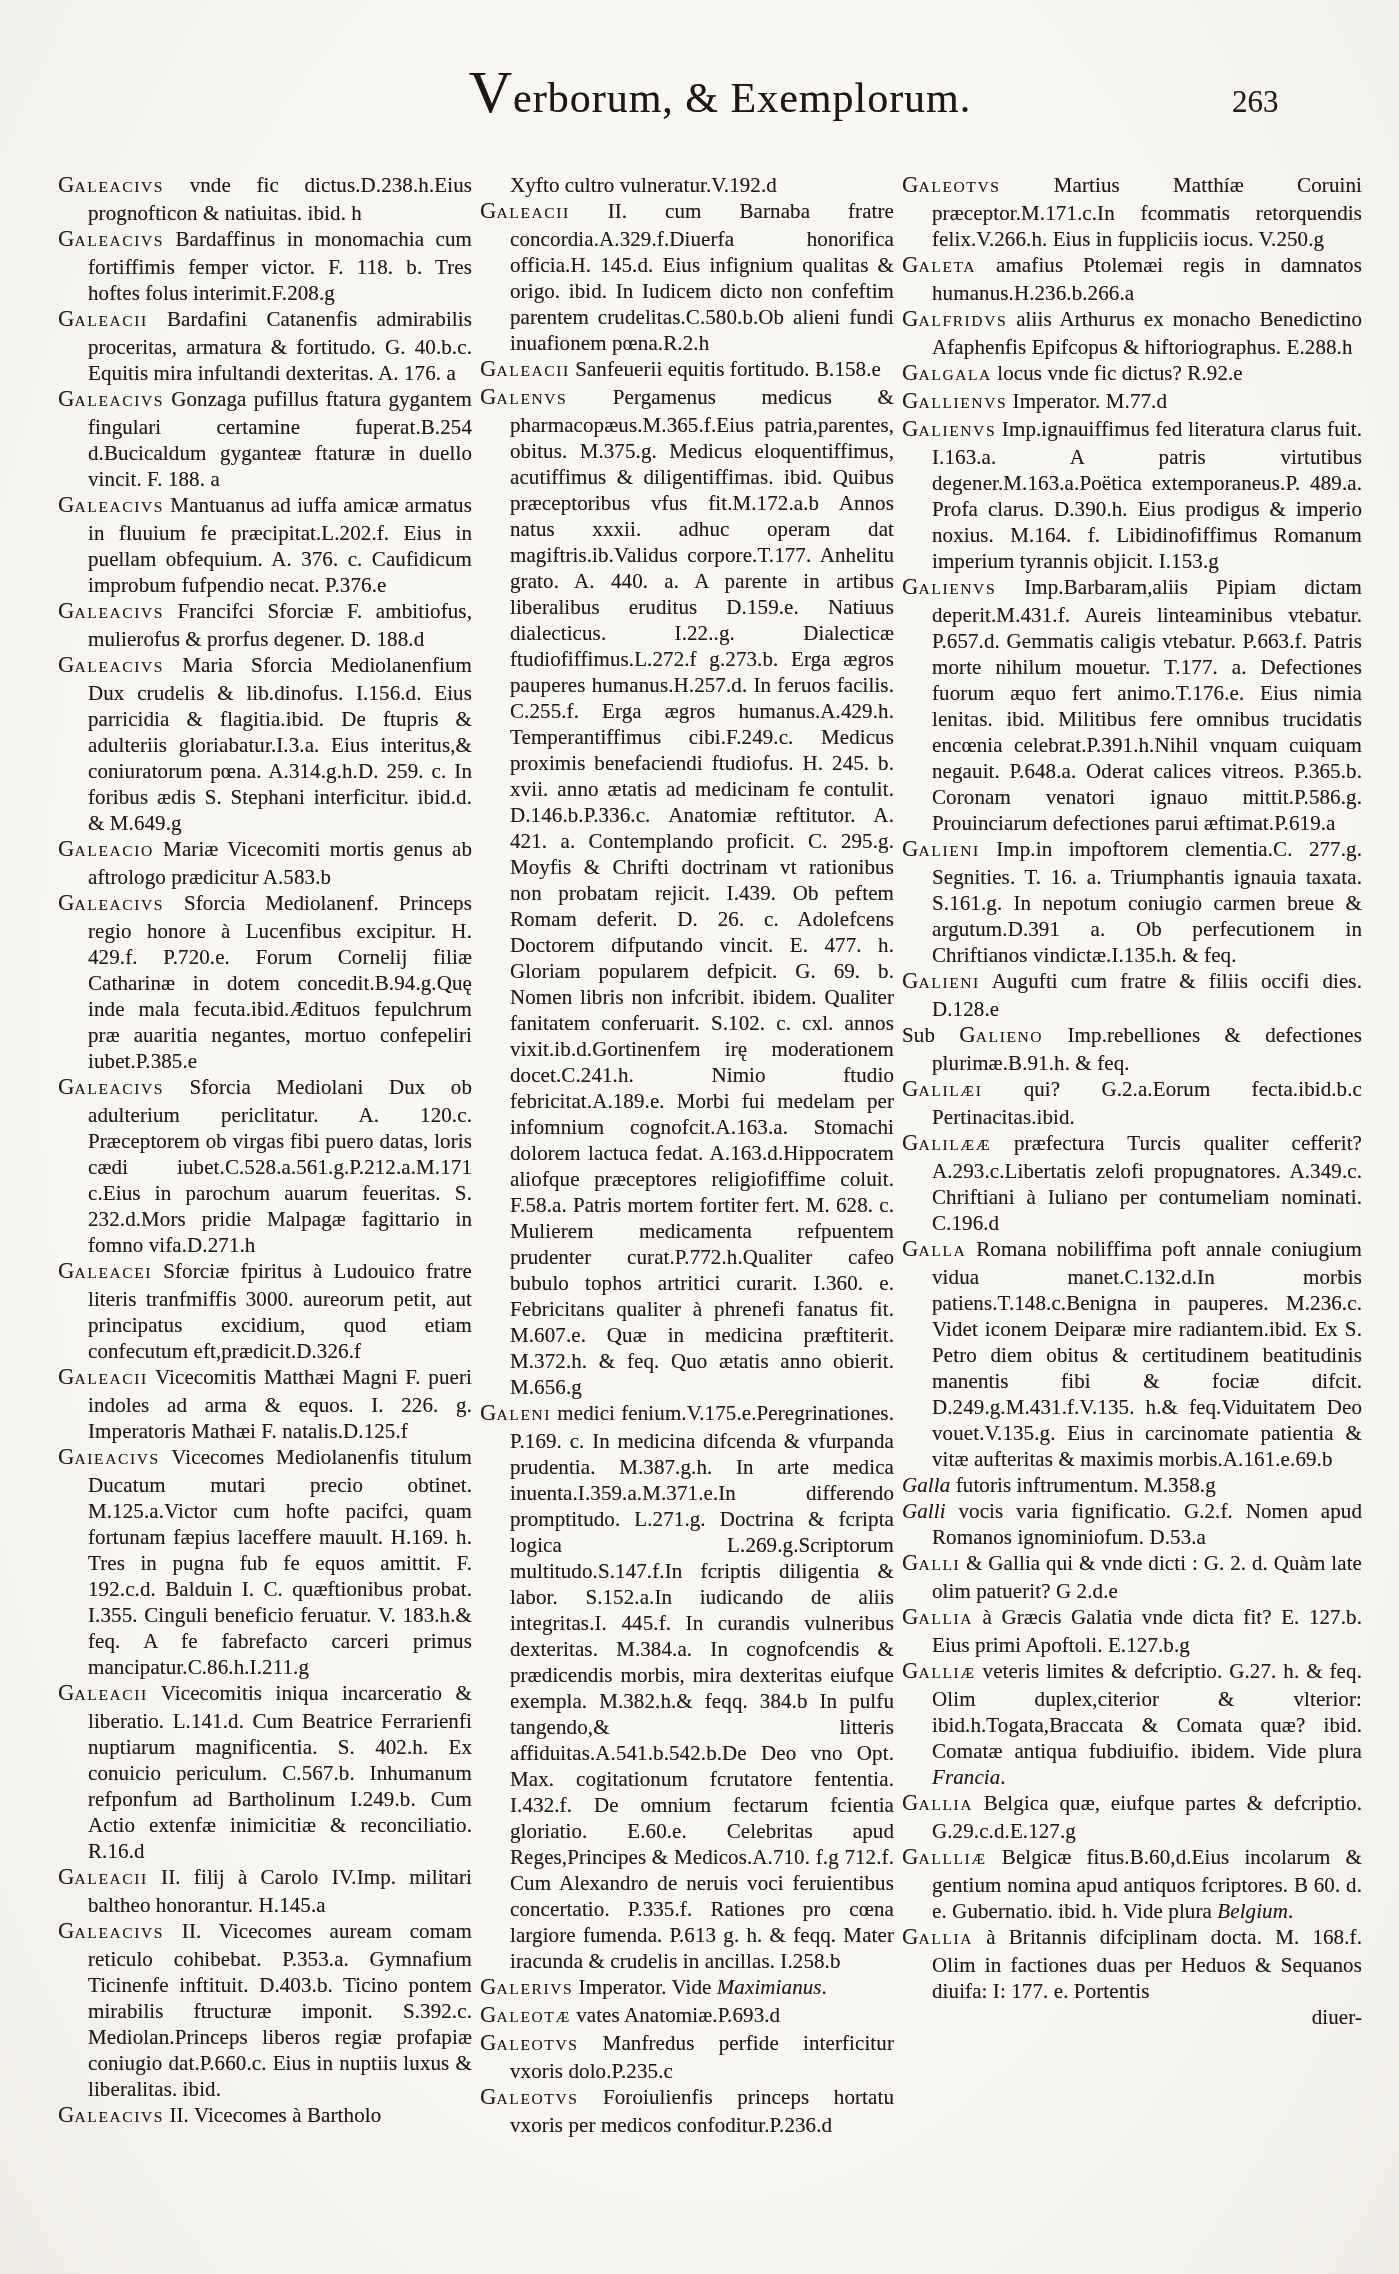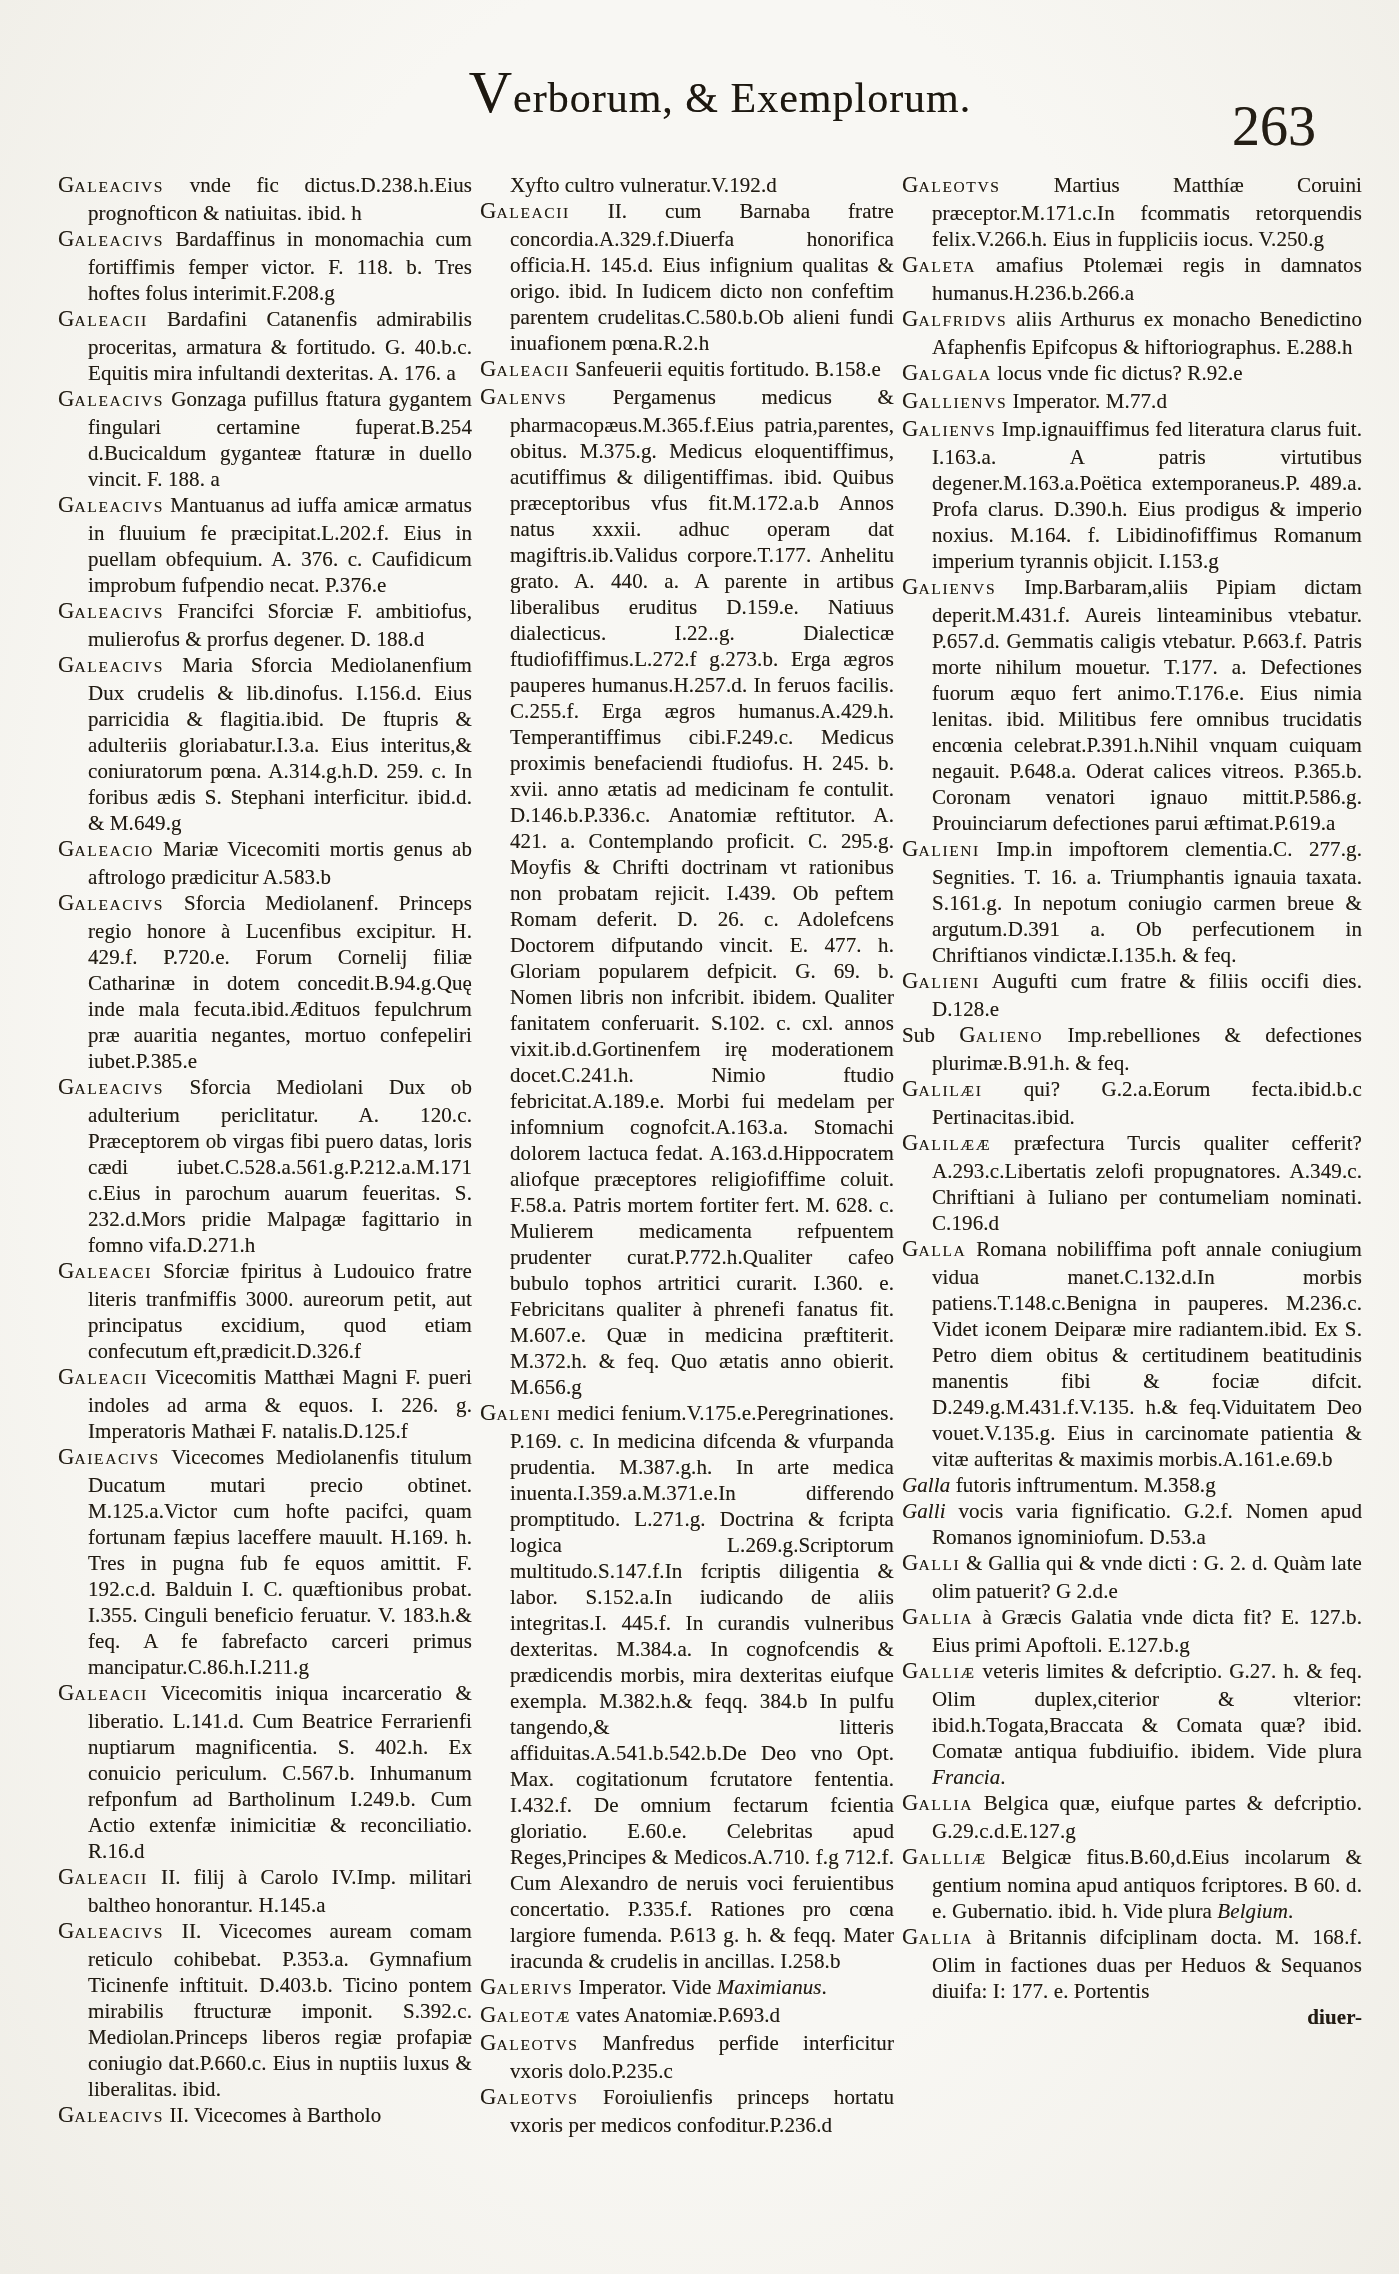--- a/index.html
+++ b/index.html
@@ -18,38 +18,38 @@
   }
   .page-title{
     position:absolute;left:430px;top:74px;width:580px;
     font-size:42px;text-align:center;letter-spacing:1px;
     color:#1d1810;
     text-shadow:0 0 .6px rgba(30,24,14,.55);
     white-space:nowrap;
   }
   .page-title::first-letter{font-size:60px;line-height:0;}
   .page-number{
-    position:absolute;left:1232px;top:94px;
-    font-size:56px;color:#241e15;
+    position:absolute;left:1232px;top:84px;
+    font-size:31px;color:#241e15;
     text-shadow:0 0 .6px rgba(30,24,14,.5);
   }
   .col{
     position:absolute;top:172px;
     font-size:21px;line-height:26px;
     text-align:justify;
     color:#211b12;
     text-shadow:0 0 .5px rgba(33,27,18,.45);
     letter-spacing:.1px;
   }
   #col-1{left:58px;width:414px;}
   #col-2{left:480px;width:414px;}
   #col-3{left:902px;width:460px;}
   .entry{padding-left:30px;text-indent:-30px;margin:0;}
   .entry.continuation{text-indent:0;}
-  .entry.right{text-align:right;padding-left:0;text-indent:0;font-weight:bold;}
+  .entry.right{text-align:right;padding-left:0;text-indent:0;}
   .term{white-space:nowrap;}
   .term-initial{font-size:1.08em;}
   .term-rest{font-size:.74em;letter-spacing:1.6px;}
   .term-italic{font-style:italic;}
   .prefix{}
   i{font-style:italic;}
 </style>
 </head>
 <body>
 

